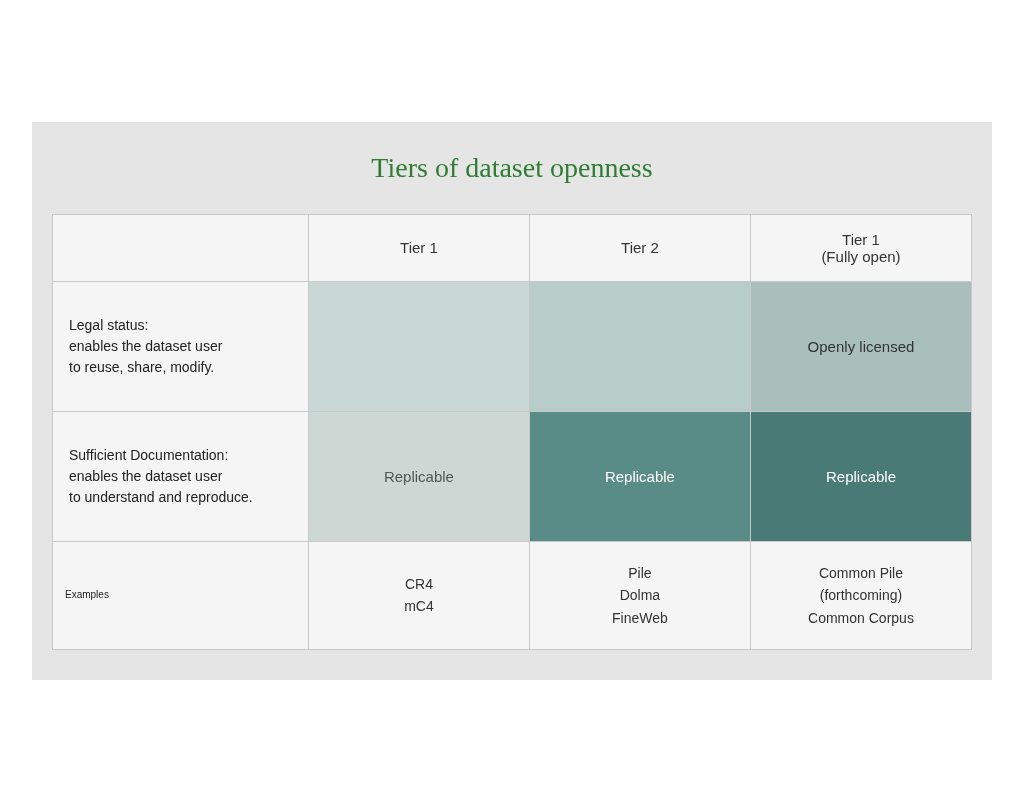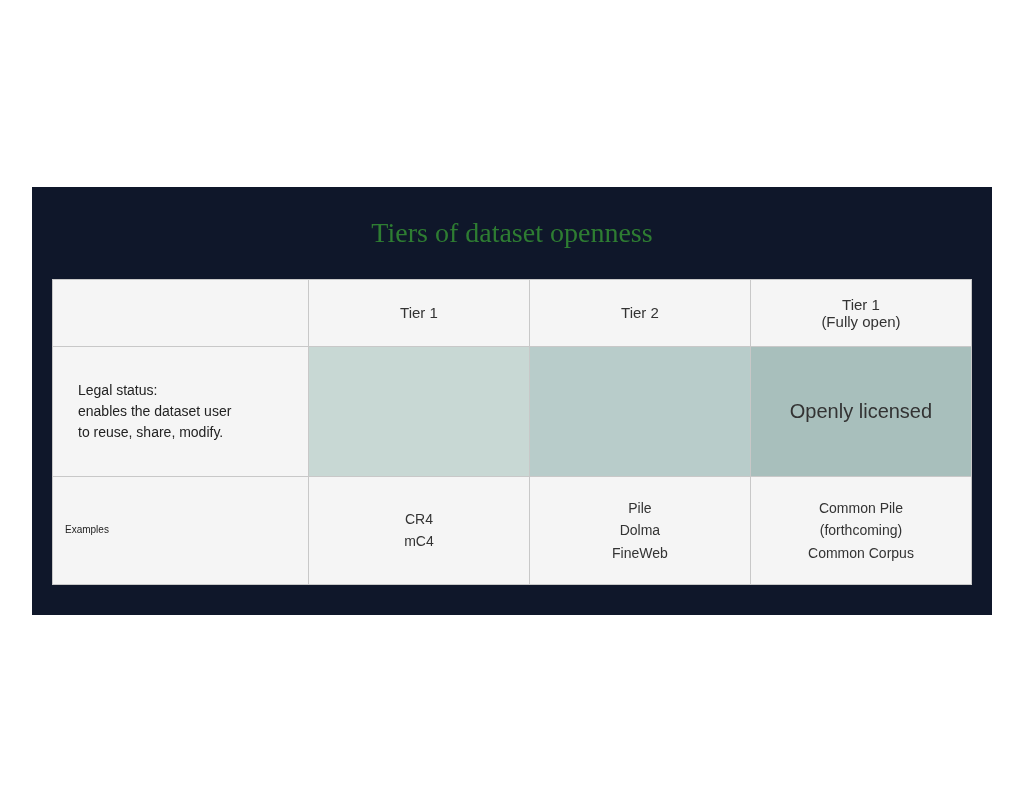--- a/index.html
+++ b/index.html
@@ -13,21 +13,21 @@
       font-family: -apple-system, BlinkMacSystemFont, 'Segoe UI', Arial, sans-serif;
       display: flex;
       justify-content: center;
       align-items: center;
       min-height: 100vh;
       padding: 20px;
     }
 
     .container {
       width: 960px;
-      background: #0f172a;
+      background: #e5e5e5;
       padding: 30px 20px;
     }
 
     .page-title {
       text-align: center;
       color: #2e7d32;
       font-size: 28px;
       font-weight: 400;
       margin-bottom: 30px;
       font-family: Georgia, 'Times New Roman', serif;
@@ -61,42 +61,42 @@
     }
 
     .header-row th.label-col {
       background: #f5f5f5;
     }
 
     
     .label-col {
       background: #f5f5f5;
       width: 220px;
-      padding: 20px 25px;
+      padding: 20px 16px;
       font-size: 14px;
       color: #222;
       line-height: 1.5;
       vertical-align: middle;
     }
 
     
     .tier1-legal {
       background: #c8d8d4;
       height: 130px;
     }
 
     .tier2-legal {
       background: #b8ccca;
       height: 130px;
     }
 
     .tier3-legal {
       background: #a8bfbc;
       text-align: center;
-      font-size: 20px;
+      font-size: 15px;
       color: #333;
       height: 130px;
     }
 
     .tier1-avail {
       background: #cdd8d5;
       height: 120px;
     }
 
     .tier2-avail {
@@ -188,20 +188,36 @@
           <span>to reuse, share, modify.</span>
         </td>
         <td class="tier1-legal"></td>
         <td class="tier2-legal"></td>
         <td class="tier3-legal">
           <span>Openly licensed</span>
         </td>
       </tr>
 
 
+      <tr>
+        <td class="label-col">
+          <span>Sufficient Documentation:</span><br>
+          <span>enables the dataset user</span><br>
+          <span>to understand and reproduce.</span>
+        </td>
+        <td class="tier1-doc">
+          <span>Replicable</span>
+        </td>
+        <td class="tier2-doc">
+          <span>Replicable</span>
+        </td>
+        <td class="tier3-doc">
+          <span>Replicable</span>
+        </td>
+      </tr>
 
       <tr class="examples-row">
         <td class="label-col">Examples</td>
         <td>
           <span>CR4</span><br>
           <span>mC4</span>
         </td>
         <td>
           <span>Pile</span><br>
           <span>Dolma</span><br>

